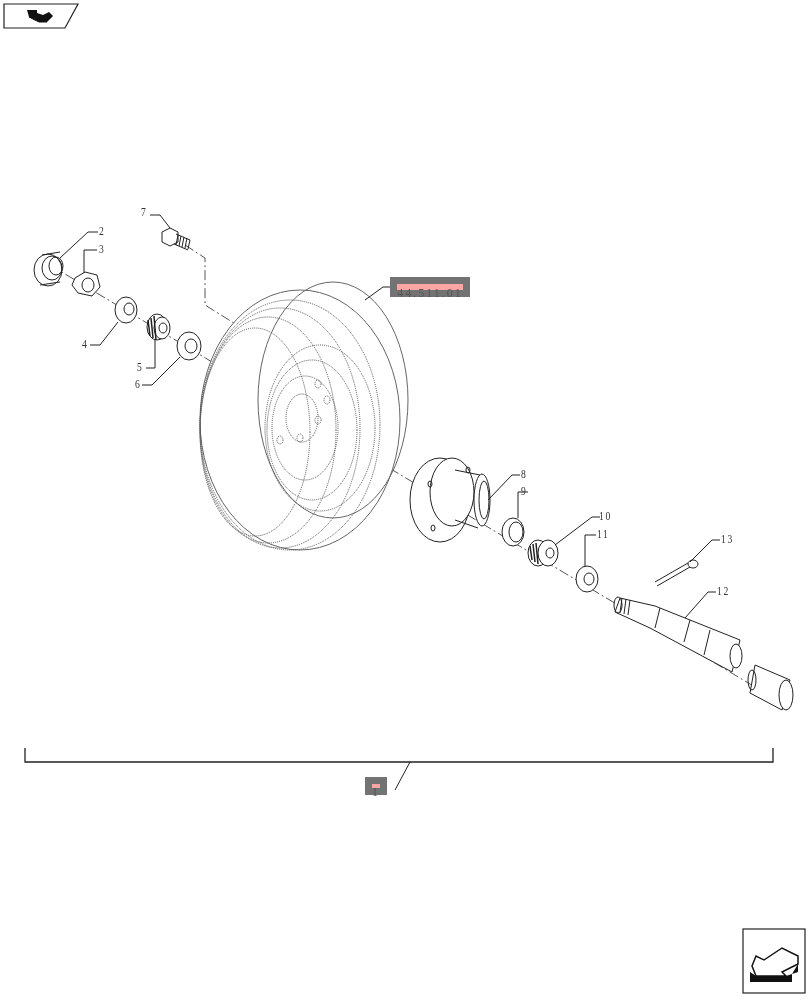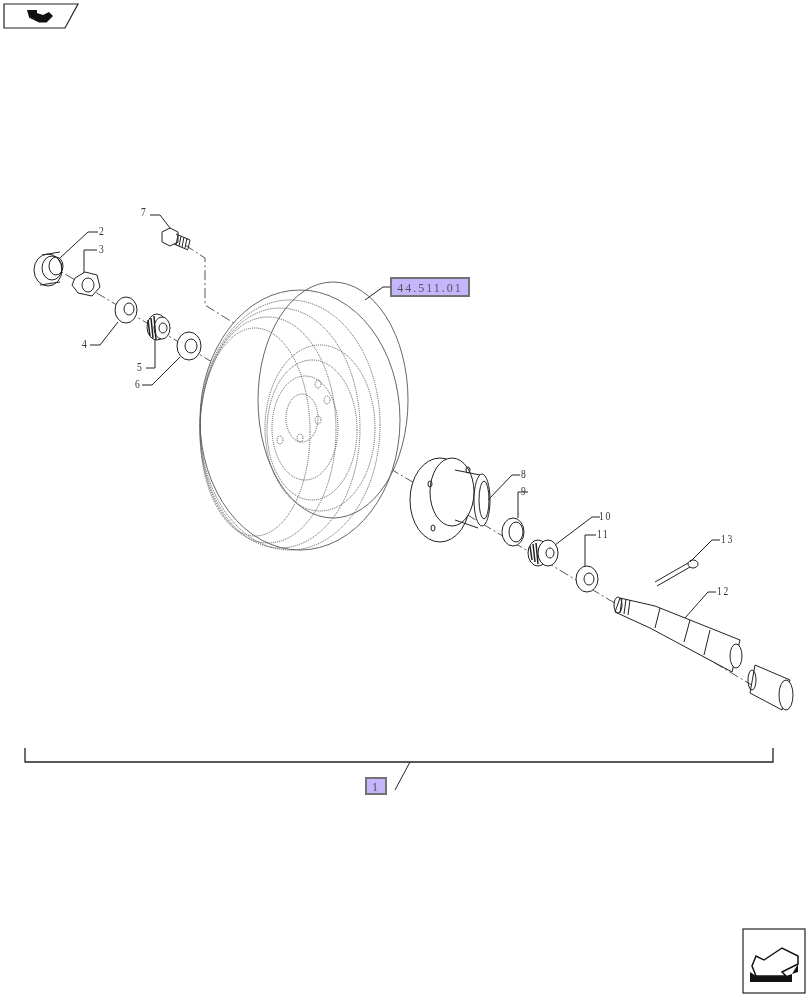--- a/index.html
+++ b/index.html
@@ -2,21 +2,21 @@
 <html><head>
   <meta charset="utf-8">
   <style>
     html, body { margin: 0; padding: 0; background: #ffffff; }
     body { width: 812px; height: 1000px; position: relative; overflow: hidden;
            font-family: "Liberation Mono", "DejaVu Sans Mono", monospace; }
     .canvas { position: absolute; left: 0; top: 0; width: 812px; height: 1000px; }
     .callout { position: absolute; font-family: "Liberation Serif", "DejaVu Serif", serif;
                font-size: 12px; color: #333; line-height: 1; letter-spacing: 2px;
                transform: scaleX(0.8); transform-origin: left top; }
-    .ref-box { position: absolute; border: 2px solid #737373; background: #c4b5fd;
+    .ref-box { position: absolute; border: 7px solid #737373; background: #fca5a5;
                font-family: "Liberation Serif", "DejaVu Serif", serif; font-size: 12px;
                color: #555; letter-spacing: 2px; text-align: center; box-sizing: border-box; }
     .nav-prev { position: absolute; left: 3px; top: 3px; width: 76px; height: 26px; cursor: pointer; }
     .nav-next { position: absolute; left: 742px; top: 928px; width: 64px; height: 66px; cursor: pointer; }
   </style>
 </head>
 <body>
 
 <div class="canvas">
   <svg width="812" height="1000" viewBox="0 0 812 1000" xmlns="http://www.w3.org/2000/svg">

